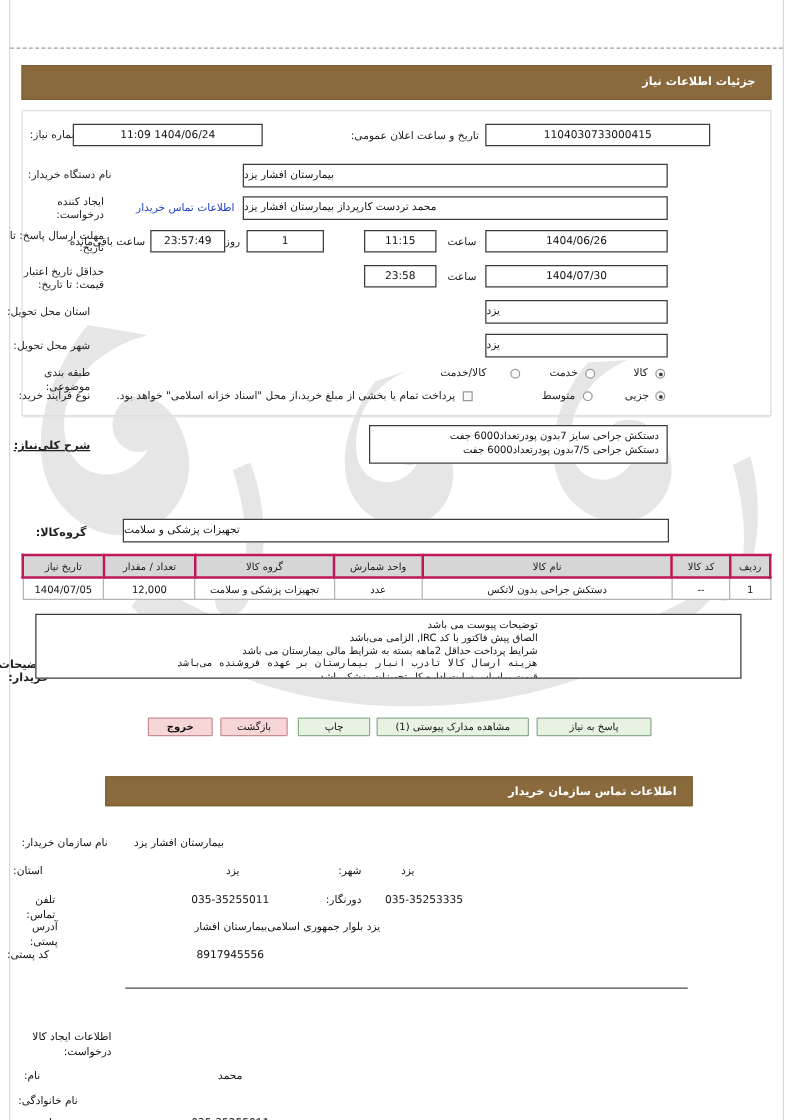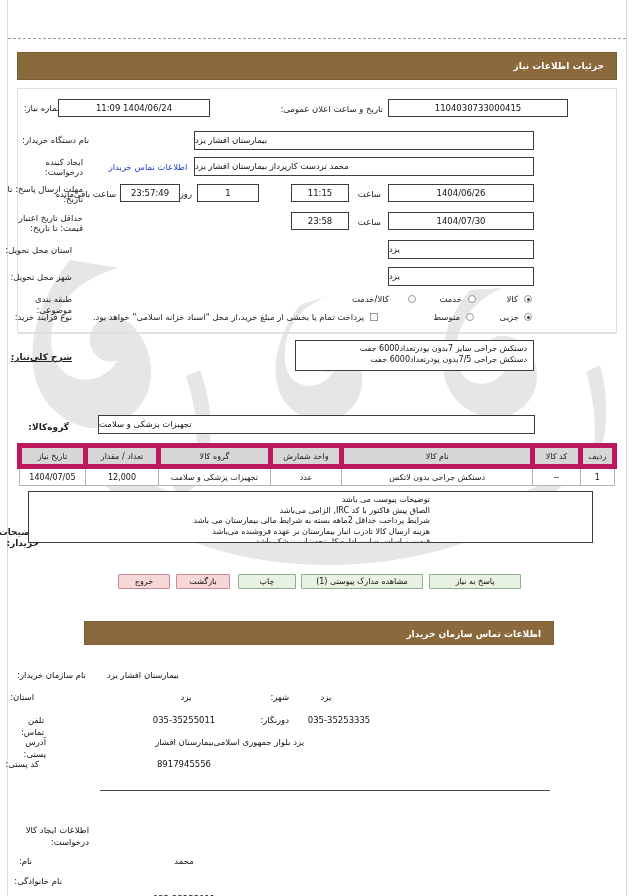--- a/index.html
+++ b/index.html
@@ -134,21 +134,21 @@
   .mlbox .ln{display:block;white-space:nowrap;}
   
   table.items{
     position:absolute;
     border-collapse:collapse;
     font-size:8px;
     background:#ffffff;
   }
   table.items th{
     background:#d6d6d6;
-    border:5px solid #be185d;
+    border:2px solid #be185d;
     font-weight:normal;
     color:#1a1a1a;
     height:16px;
     padding:0 3px;
     font-size:8px;
     white-space:nowrap;
   }
   table.items td{
     border:1px solid #b5b5b5;
     background:#ffffff;
@@ -302,29 +302,29 @@
         <td>1404/07/05</td>
       </tr>
     </tbody>
   </table>
 
   <div class="lbl" style="right:595px;top:527px;width:36px;font-weight:bold;font-size:9px;line-height:11px;">توضیحات خریدار:</div>
   <div class="mlbox" style="left:28px;top:491px;width:565px;height:52px;padding-right:0;">
     <span class="ln" style="display:block;text-align:right;padding-right:162px;">توضیحات پیوست می باشد</span>
     <span class="ln" style="display:block;text-align:right;padding-right:162px;">الصاق پیش فاکتور با کد IRC, الزامی می‌باشد</span>
     <span class="ln" style="display:block;text-align:right;padding-right:162px;">شرایط پرداخت حداقل 2ماهه بسته به شرایط مالی  بیمارستان می باشد</span>
-    <span class="ln" style="display:block;text-align:right;padding-right:162px;">هزینه ارسال کالا تادرب انبار  بیمارستان بر عهده فروشنده می‌باشد</span>
+    <span class="ln" style="display:block;text-align:right;padding-right:162px;font-family:Liberation Mono, monospace;">هزینه ارسال کالا تادرب انبار  بیمارستان بر عهده فروشنده می‌باشد</span>
     <span class="ln" style="display:block;text-align:right;padding-right:162px;">قیمت براساس سایت اداره کل  تجهیزات پزشکی‌باشد</span>
   </div>
 
   <div class="btn" style="left:429px;top:574px;width:92px;">پاسخ به نیاز</div>
   <div class="btn" style="left:301px;top:574px;width:122px;">مشاهده مدارک پیوستی (1)</div>
   <div class="btn" style="left:238px;top:574px;width:58px;">چاپ</div>
   <div class="btn pink" style="left:176px;top:574px;width:54px;">بازگشت</div>
-  <div class="btn pink" style="left:118px;top:574px;width:52px;">خروج</div>
+  <div class="btn pink" style="left:118px;top:574px;width:52px;font-weight:bold;">خروج</div>
 
   <div class="sec-bar" style="left:84px;top:621px;width:470px;height:24px;line-height:24px;">
     <span>اطلاعات تماس سازمان خریدار</span>
   </div>
 
   <div class="c-lbl" style="right:548px;top:669px;width:82px;">نام سازمان خریدار:</div>
   <div class="c-val" style="right:455px;top:669px;width:120px;text-align:right;">بیمارستان افشار یزد</div>
 
   <div class="c-lbl" style="right:600px;top:691px;width:30px;">استان:</div>
   <div class="c-val" style="right:430px;top:691px;width:36px;text-align:center;">یزد</div>

